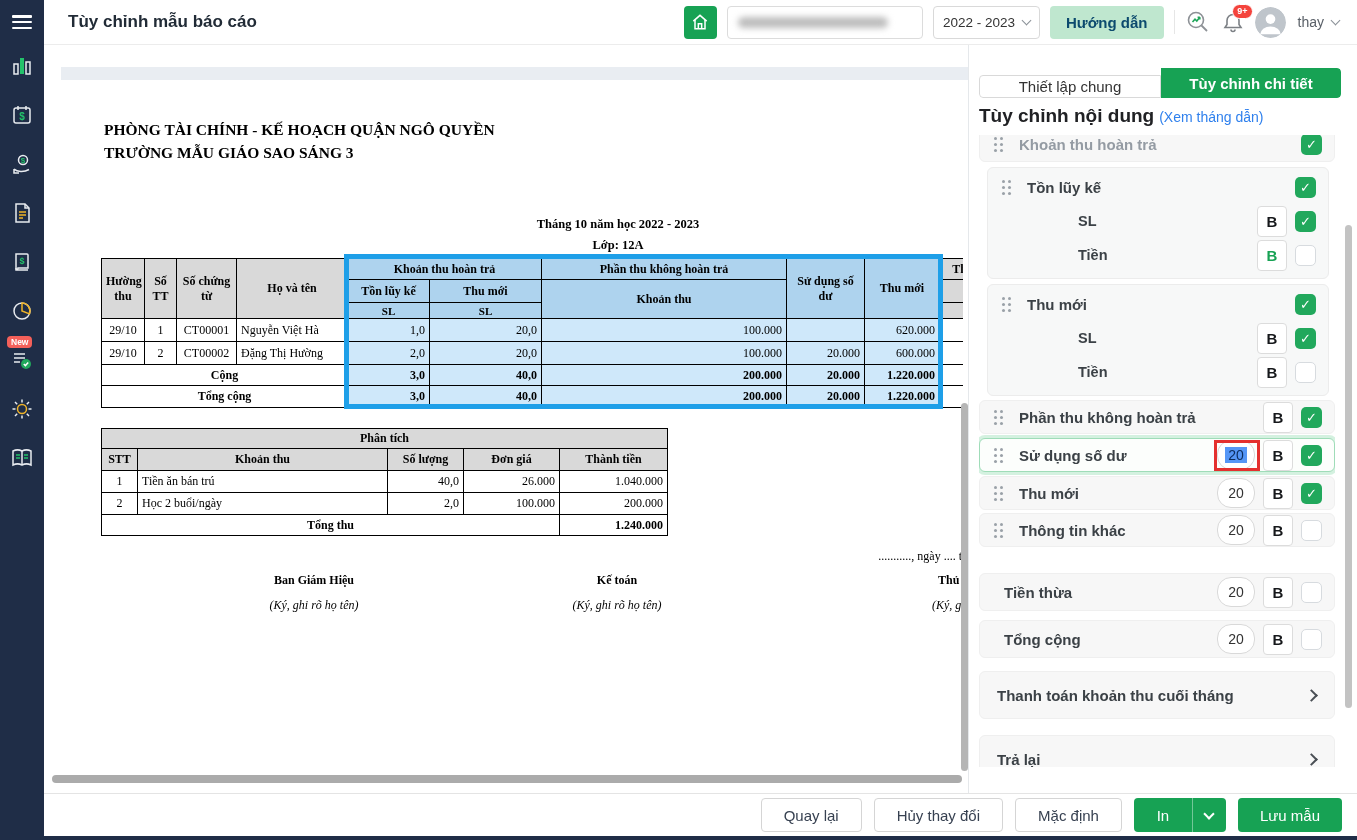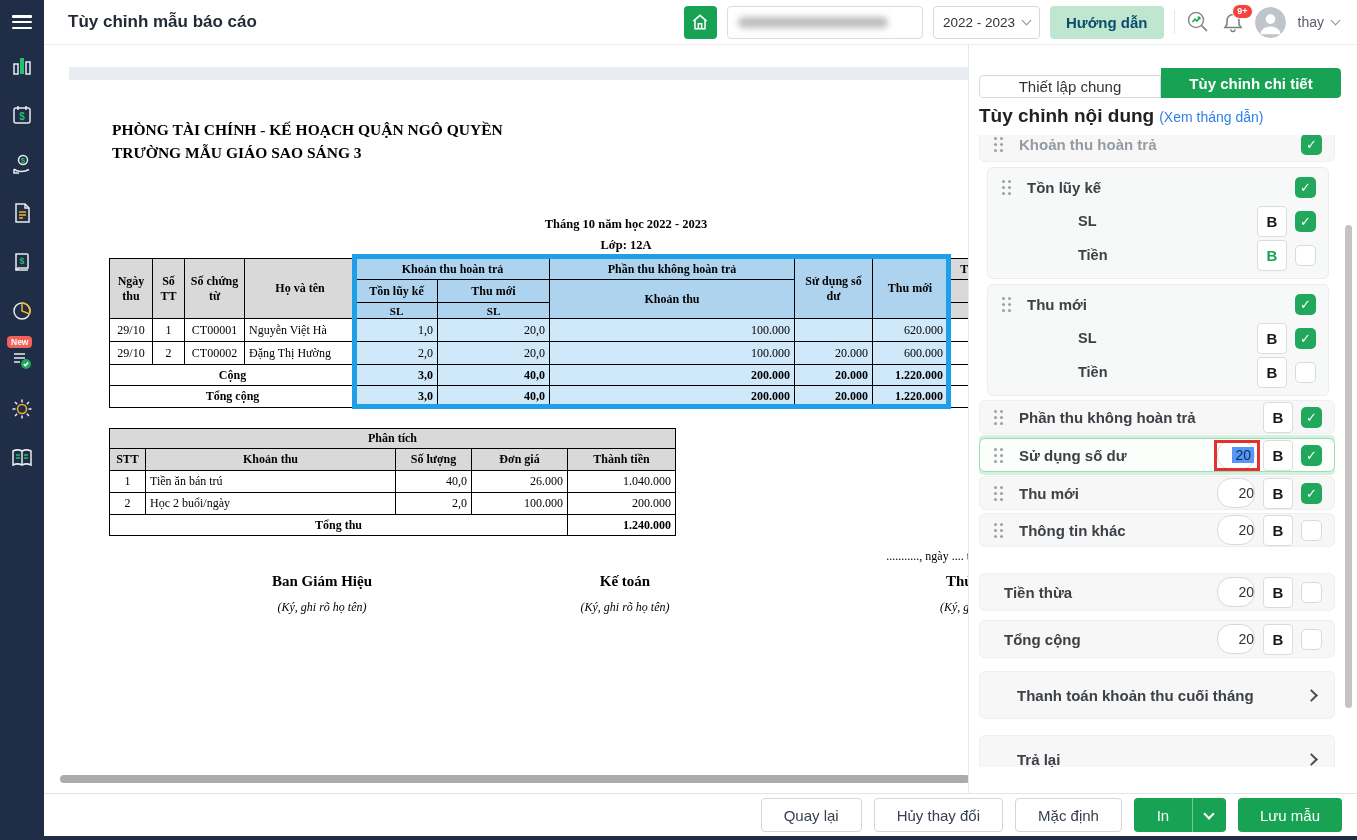--- a/index.html
+++ b/index.html
@@ -25,21 +25,21 @@
   .year-select { height:33px; min-width:92px; border:1px solid #d9d9d9; border-radius:4px; display:flex; align-items:center; gap:8px; padding:0 9px; font-size:13.5px; color:#333; cursor:pointer; background:#fff; }
   .guide-btn { height:33px; background:#bfe7cf; color:#0c4a6e; border:none; border-radius:4px; font-size:15px; font-weight:600; padding:0 16px; cursor:pointer; }
   .tb-divider { width:1px; height:24px; background:#e6e6e6; }
   .icon-btn { position:relative; background:none; border:none; cursor:pointer; display:flex; align-items:center; }
   .bell-badge { position:absolute; top:-6px; right:-8px; background:#f4433c; color:#fff; font-size:9px; font-weight:bold; border-radius:8px; padding:1.5px 4px; border:1.5px solid #fff; }
   .avatar { width:31px; height:31px; border-radius:50%; overflow:hidden; }
   .admin-name { font-size:14px; color:#5a6068; }
   .chev-d { width:7px; height:7px; border-right:1.6px solid #8a9097; border-bottom:1.6px solid #8a9097; transform:rotate(45deg); margin-top:-4px; }
 
   
-  .doc-viewport { position:absolute; left:56px; top:45px; width:924px; height:748px; background:#fff; overflow:hidden; }
+  .doc-viewport { position:absolute; left:48px; top:45px; width:924px; height:748px; background:#fff; overflow:hidden; }
   .gray-band { position:absolute; left:13px; top:22px; right:0; height:13px; background:#e9edf2; }
   .doc-serif { font-family:"Liberation Serif","DejaVu Serif",serif; color:#000; }
   .org-block { position:absolute; left:56px; top:73px; font-size:15.5px; font-weight:bold; line-height:23px; }
   .doc-title-wrap { position:absolute; left:320px; top:138px; width:500px; text-align:center; }
   .doc-title { font-size:20px; font-weight:bold; letter-spacing:.3px; }
   .doc-sub { position:absolute; left:320px; top:172px; width:500px; text-align:center; font-size:12.5px; font-weight:bold; }
   .doc-class { position:absolute; left:320px; top:193px; width:500px; text-align:center; font-size:12.5px; font-weight:bold; }
 
   .mt-wrap { position:absolute; left:53px; top:213px; width:862px; overflow:hidden; }
   table.doc-tbl { border-collapse:collapse; table-layout:fixed; font-family:"Liberation Serif","DejaVu Serif",serif; font-size:12px; color:#000; }
@@ -48,21 +48,21 @@
   .doc-tbl .hl { background:#aed3ee; text-align:center; font-weight:bold; }
   .doc-tbl .dl { background:#cfe8fa; }
   .doc-tbl .c { text-align:center; } .doc-tbl .r { text-align:right; }
   .doc-tbl .b { font-weight:bold; }
   .hi-border { position:absolute; left:296px; top:209px; width:599px; height:155px; border:5px solid #1e9fe8; pointer-events:none; z-index:2; }
 
   .an-wrap { position:absolute; left:53px; top:383px; }
 
   .sig-date { position:absolute; left:700px; top:504px; width:214px; text-align:right; font-size:12px; }
   .sig-block { position:absolute; top:528px; text-align:center; }
-  .sig-title { font-size:15px; font-weight:bold; }
+  .sig-title { font-size:12px; font-weight:bold; }
   .sig-note { font-size:12px; font-style:italic; margin-top:10px; }
 
   .h-scrollbar { position:absolute; left:4px; top:730px; width:910px; height:8px; background:#ababab; border-radius:4px; }
   .v-scrollbar-doc { position:absolute; left:913px; top:358px; width:7px; height:368px; background:#b5b5b5; border-radius:4px; }
 
   
   .panel { position:absolute; left:968px; top:45px; width:389px; height:748px; background:#fff; border-left:1px solid #e5e8eb; }
   .tabs { position:absolute; left:10px; top:23px; width:362px; height:30px; display:flex; border-radius:4px; overflow:hidden; }
   .tab { flex:1; display:flex; align-items:center; justify-content:center; font-size:15px; cursor:pointer; }
   .tab.inactive { background:#fff; border:1px solid #d9d9d9; border-radius:4px 0 0 4px; color:#333;margin-top:7px; }
@@ -81,26 +81,26 @@
   .crow .plabel { font-size:15px; font-weight:700; color:#3b4146; margin-left:16px; }
   .sublabel { font-size:14.5px; font-weight:700; color:#3b4146; margin-left:76px; }
   .dots { width:9px; height:15px; position:relative; flex-shrink:0; cursor:grab; }
   .dots::before,.dots::after { content:""; position:absolute; top:0; width:3px; height:3px; border-radius:50%; background:#9aa1a8; box-shadow:0 6px 0 #9aa1a8,0 12px 0 #9aa1a8; }
   .dots::before { left:0; } .dots::after { right:0; }
   .bbtn { width:30px; height:31px; background:#fff; border:1px solid #dcdcdc; border-radius:4px; font-size:15px; font-weight:bold; color:#16181b; cursor:pointer; margin-left:8px; font-family:"Liberation Sans","DejaVu Sans",sans-serif; }
   .bbtn.green { color:#17a254; }
   .cb { width:21px; height:21px; border-radius:5px; display:flex; align-items:center; justify-content:center; font-size:13px; font-weight:bold; color:#fff; margin-left:8px; cursor:pointer; flex-shrink:0; }
   .cb.on { background:#21a85c; }
   .cb.off { background:#fff; border:1.5px solid #d7dbdf; color:transparent; }
-  .num { min-width:38px; height:30px; background:#fff; border:1px solid #d9d9d9; border-radius:14px; display:flex; align-items:center; justify-content:flex-end; font-size:14px; color:#333; margin-left:8px; }
+  .num { min-width:38px; height:30px; background:#fff; border:1px solid #d9d9d9; border-radius:14px; display:flex; align-items:center; justify-content:center; font-size:14px; color:#333; margin-left:8px; }
   .sel { background:#5596f6; color:#0c2d5e; padding:0 3px; }
   .prow.focus { position:relative; border:1px solid #9fdcb8; background:#fcfefc; box-shadow:0 0 0 3px rgba(111,207,151,.3); }
   .redbox { position:absolute; right:74px; top:1px; width:46px; height:31px; border:3px solid #e4302e; pointer-events:none; z-index:3; }
   .prow.big { height:48px; }
-  .prow.big .plabel { margin-left:23px; }
+  .prow.big .plabel { margin-left:3px; }
   .prow.nohandle .plabel { margin-left:10px; }
   .chev-r { width:9px; height:9px; border-right:2px solid #4a4f55; border-top:2px solid #4a4f55; transform:rotate(45deg); margin-right:6px; }
   .gap4{height:4px;flex-shrink:0}.gap3{height:3px;flex-shrink:0}
   .gap9{height:9px;flex-shrink:0}.gap13{height:13px;flex-shrink:0}.gap16{height:16px;flex-shrink:0}.gap26{height:26px;flex-shrink:0}
   .v-scrollbar-panel { position:absolute; left:376px; top:180px; width:7px; height:483px; background:#c3c3c3; border-radius:4px; }
 
   
   .bottombar { position:absolute; left:44px; top:793px; width:1313px; height:43px; background:#fff; border-top:1px solid #e4e4e4; display:flex; align-items:center; justify-content:flex-end; gap:12px; padding-right:15px; z-index:4; }
   .btn-plain { height:34px; padding:0 22px; background:#fff; border:1px solid #d5d5d5; border-radius:4px; font-size:15px; color:#374151; cursor:pointer; font-family:inherit; }
   .btn-green { height:34px; padding:0 22px; background:#17a254; border:none; border-radius:4px; font-size:15px; color:#fff; cursor:pointer; font-family:inherit; }
@@ -254,21 +254,21 @@
             <col style="width:111px">
           <col style="width:82px">
             <col style="width:112px">
             <col style="width:245px">
             <col style="width:78px">
           <col style="width:75px">
             <col style="width:40px">
         </colgroup>
         <tbody>
             <tr style="height:21px">
-          <td rowspan="3" class="g">Ngày thu</td>
+          <td rowspan="3" class="g">Hường thu</td>
           <td rowspan="3" class="g">Số TT</td>
           <td rowspan="3" class="g">Số chứng từ</td>
           <td rowspan="3" class="g">Họ và tên</td>
           <td colspan="2" class="hl">Khoản thu hoàn trả</td>
           <td class="hl">Phần thu không hoàn trả</td>
           <td rowspan="3" class="hl">Sử dụng số dư</td>
           <td rowspan="3" class="hl">Thu mới</td>
           <td class="g">Th</td>
         </tr>
         <tr style="height:23px">

